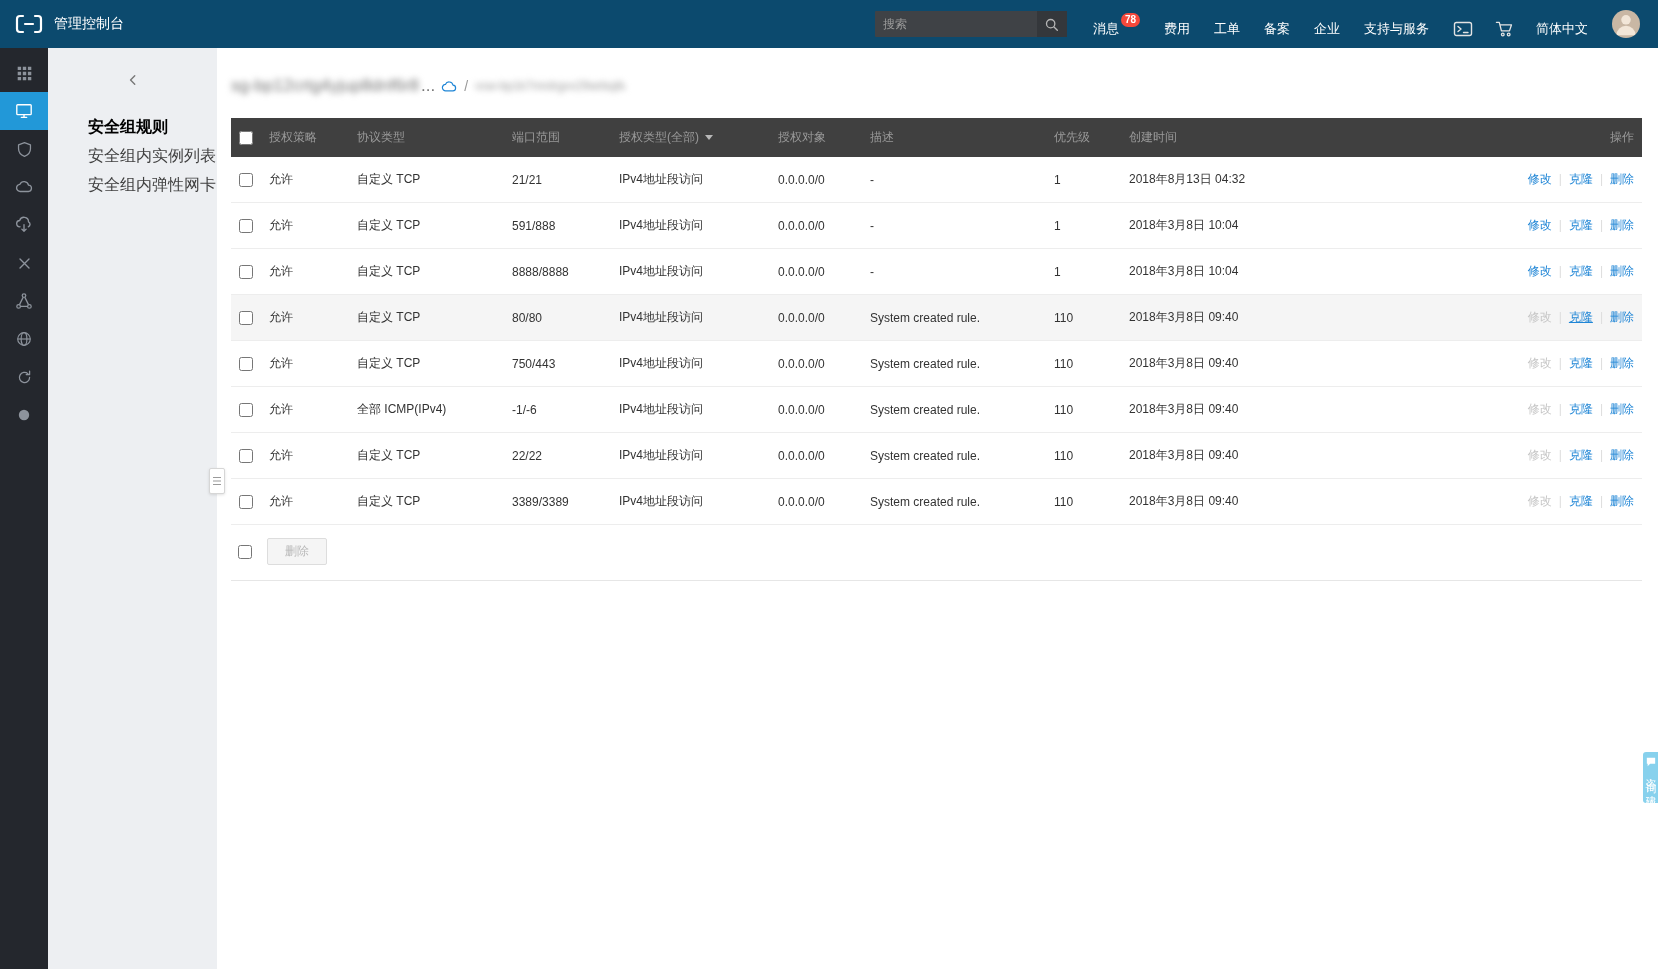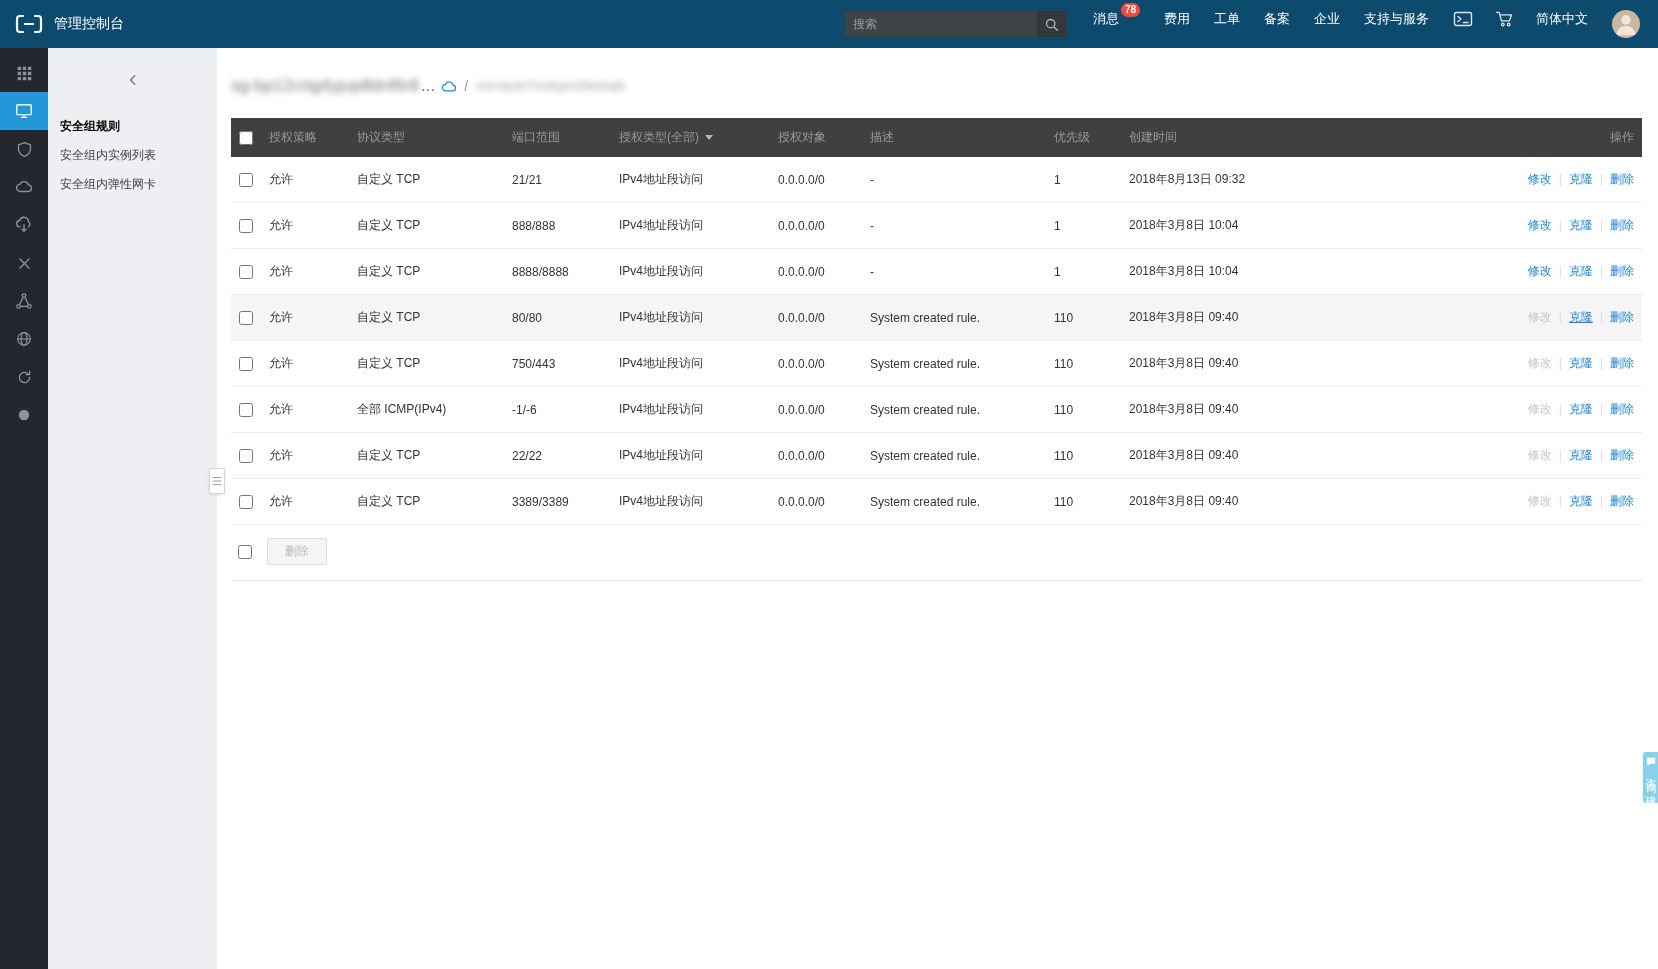--- a/index.html
+++ b/index.html
@@ -5,39 +5,39 @@
 <style>
   *{box-sizing:border-box;margin:0;padding:0}
   html,body{width:1658px;height:969px;overflow:hidden}
   body{font-family:"Liberation Sans","DejaVu Sans",sans-serif;font-size:12px;color:#333;background:#fff}
   svg{display:block}
 
   
   .topbar{position:fixed;top:0;left:0;right:0;height:48px;background:#0c4a6e;display:flex;align-items:center;color:#fff;z-index:30}
   .logo{width:30px;height:22px;margin:0 10px 0 14px;cursor:pointer}
   .console-title{font-size:14px;margin-right:20px;white-space:nowrap}
-  .search-box{margin-left:auto;width:222px;height:26px;display:flex;align-items:center;background:#3f4246;border-radius:1px;margin-right:26px}
+  .search-box{margin-left:auto;width:192px;height:26px;display:flex;align-items:center;background:#3f4246;border-radius:1px;margin-right:26px}
   .search-box input{flex:1;min-width:0;background:transparent;border:0;outline:0;color:#ccc;font-size:12px;padding:0 8px}
   .search-box input::placeholder{color:#9a9a9a}
   .search-btn{width:30px;height:26px;display:flex;align-items:center;justify-content:center;background:#34373b;border:0;color:#b5b5b5;cursor:pointer}
-  .topnav{display:flex;align-items:flex-start;font-size:13px}
+  .topnav{display:flex;align-items:flex-end;font-size:13px}
   .nav-item{margin-right:24px;cursor:pointer;white-space:nowrap;display:inline-flex;align-items:flex-start}
   .badge{background:#f5483b;color:#fff;font-size:10px;line-height:14px;height:14px;min-width:14px;text-align:center;padding:0 4px;border-radius:8px;margin:-7px 0 0 2px;font-weight:bold}
   .nav-icon{margin-right:22px;cursor:pointer;color:#e3e3e3;display:flex;align-items:center}
   .avatar{width:28px;height:28px;border-radius:50%;background:#c9b7a4;margin-right:18px;cursor:pointer;display:flex;align-items:flex-end;justify-content:center;overflow:hidden}
 
   
   .rail{position:fixed;top:48px;left:0;bottom:0;width:48px;background:#24272d;padding-top:6px;z-index:20}
   .rail-item{height:38px;display:flex;align-items:center;justify-content:center;color:#8d939c;cursor:pointer}
   .rail-item.active{background:#2298d8;color:#fff}
 
   
   .sidebar{position:fixed;top:48px;left:48px;bottom:0;width:169px;background:#edeff2;z-index:10}
   .collapse-row{height:64px;display:flex;align-items:center;justify-content:center;color:#777;cursor:pointer}
-  .side-item{height:29px;line-height:29px;padding-left:12px;font-size:12px;color:#404040;cursor:pointer;white-space:nowrap}
+  .side-item{height:29px;line-height:29px;padding-left:40px;font-size:16px;color:#404040;cursor:pointer;white-space:nowrap}
   .side-item.active{font-weight:bold;color:#000}
   .side-handle{position:absolute;right:-8px;top:420px;width:16px;height:26px;background:#fff;border:1px solid #d6d6d6;border-radius:2px;display:flex;align-items:center;justify-content:center;color:#9a9a9a;cursor:pointer;box-shadow:0 1px 3px rgba(0,0,0,.12)}
 
   
   .main{position:fixed;top:48px;left:217px;right:0;bottom:0;background:#fff;padding:0 16px 0 14px;overflow:hidden}
   .page-header{display:flex;align-items:center;margin-top:22px;height:32px}
   .masked{filter:blur(3px);user-select:none}
   .gid{font-size:17px;color:#777;white-space:nowrap;max-width:250px;overflow:hidden}
   .gid-ellipsis{font-size:17px;color:#777;margin:0 4px 0 2px}
   .slash{color:#999;margin:0 7px;font-size:14px}
@@ -255,31 +255,31 @@
     <tbody id="rules-tbody">
   <tr>
     <td><input type="checkbox" style=""></td>
     <td>允许</td>
     <td>自定义 TCP</td>
     <td>21/21</td>
     <td>IPv4地址段访问</td>
     <td>0.0.0.0/0</td>
     <td>-</td>
     <td>1</td>
-    <td>2018年8月13日 09:32</td>
+    <td>2018年8月13日 04:32</td>
     <td class="col-actions">
       <a class="rlink a-modify">修改</a><i class="sep">|</i><a class="rlink a-clone">克隆</a><i class="sep">|</i><a class="rlink a-delete">删除</a>
     </td>
   </tr>
 
   <tr>
     <td><input type="checkbox" style=""></td>
     <td>允许</td>
     <td>自定义 TCP</td>
-    <td>888/888</td>
+    <td>591/888</td>
     <td>IPv4地址段访问</td>
     <td>0.0.0.0/0</td>
     <td>-</td>
     <td>1</td>
     <td>2018年3月8日 10:04</td>
     <td class="col-actions">
       <a class="rlink a-modify">修改</a><i class="sep">|</i><a class="rlink a-clone">克隆</a><i class="sep">|</i><a class="rlink a-delete">删除</a>
     </td>
   </tr>
 

